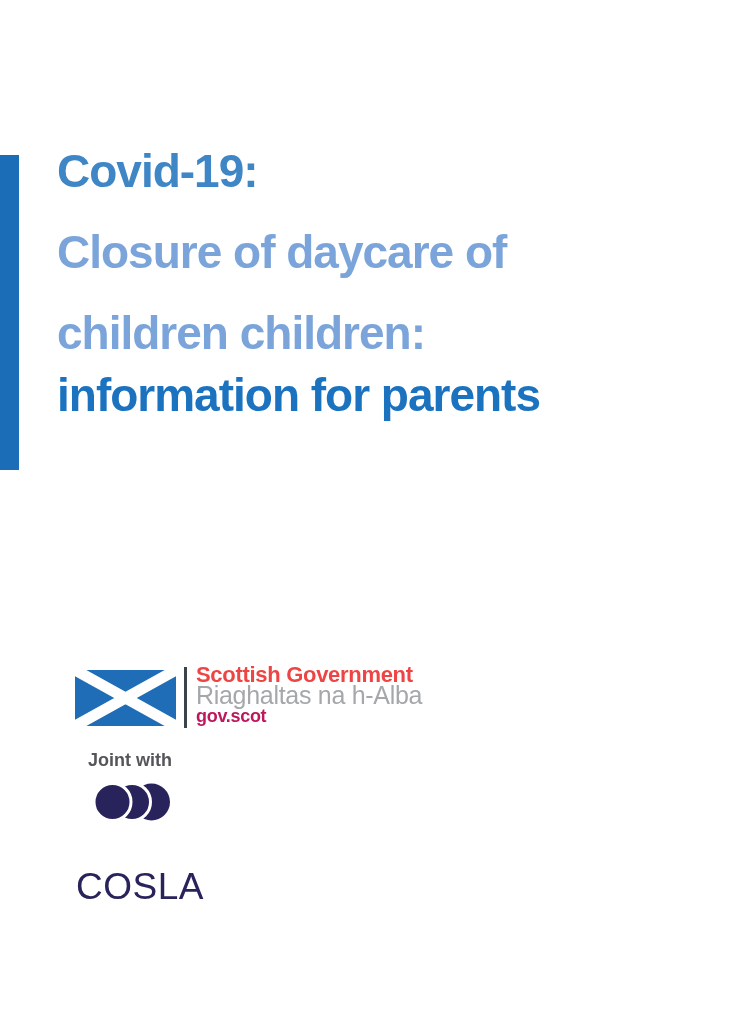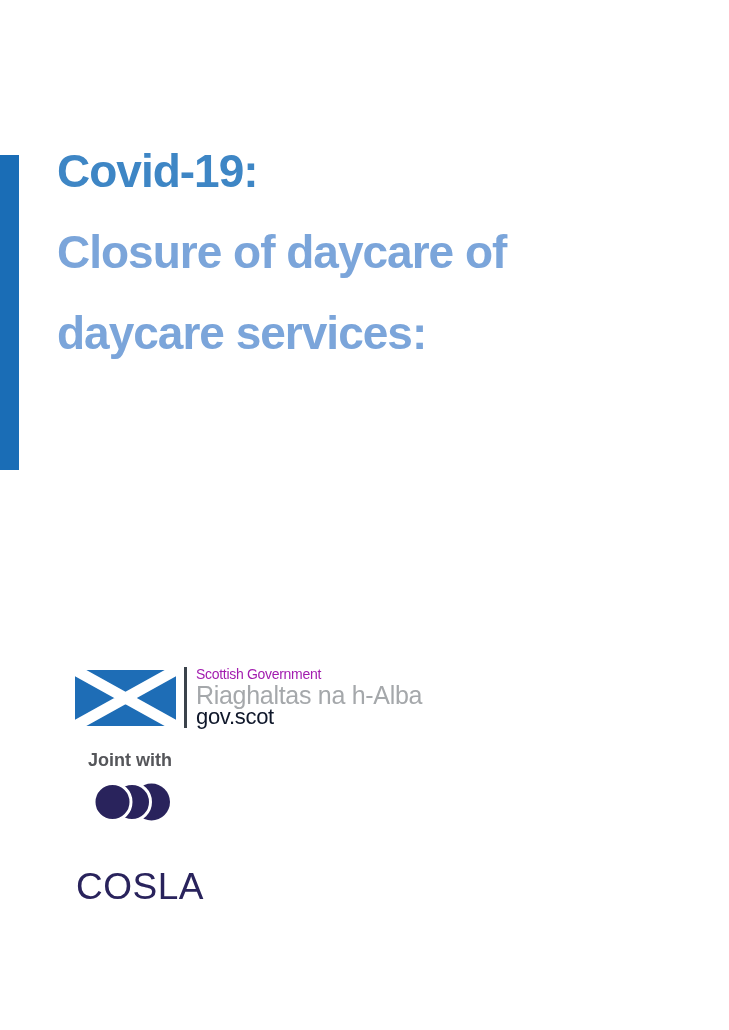--- a/index.html
+++ b/index.html
@@ -39,23 +39,23 @@
   .sg-flag { position: absolute; left: 0; top: 6px; width: 101px; height: 56px; display: block; }
   .sg-divider {
     position: absolute;
     left: 109px;
     top: 3px;
     width: 3px;
     height: 61px;
     background: #3b434b;
   }
   .sg-text { position: absolute; left: 121px; top: 0; white-space: nowrap; }
-  .sg-name   { font-size: 14px; font-weight: normal; color: #a21caf; line-height: 21px; letter-spacing: -0.3px; }
+  .sg-name   { font-size: 22px; font-weight: bold; color: #ef4444; line-height: 21px; letter-spacing: -0.3px; }
   .sg-gaelic { font-size: 25px; font-weight: normal; color: #a5a8ab; line-height: 21px; letter-spacing: -0.3px; }
-  .sg-url    { font-size: 22px; font-weight: normal; color: #0f172a; line-height: 21px; letter-spacing: -0.3px; }
+  .sg-url    { font-size: 18px; font-weight: bold; color: #be185d; line-height: 21px; letter-spacing: -0.3px; }
 
   .joint-with {
     position: absolute;
     left: 88px;
     top: 750px;
     font-size: 18px;
     font-weight: bold;
     color: #55565a;
   }
   .cosla-logo { position: absolute; left: 76px; top: 782px; width: 160px; height: 80px; }
@@ -75,21 +75,22 @@
 </head>
 <body>
 
 <div class="page">
 
   <div class="accent-bar"></div>
 
   <h1 class="title-block">
     <div class="title-line-1">Covid-19:</div>
     <div class="title-line-2">Closure of daycare of</div>
-    <div class="title-line-3">daycare services:</div>
+    <div class="title-line-3">children children:</div>
+    <div class="title-line-4">information for parents</div>
   </h1>
 
   <div class="sg-logo">
     <svg class="sg-flag" viewBox="0 0 101 56" width="101" height="56" xmlns="http://www.w3.org/2000/svg">
       <rect width="101" height="56" fill="#1e6db6"></rect>
       <path d="M0,0 L101,56 M101,0 L0,56" stroke="#ffffff" stroke-width="11" fill="none"></path>
     </svg>
     <div class="sg-divider"></div>
     <div class="sg-text">
       <div class="sg-name">Scottish Government</div>

